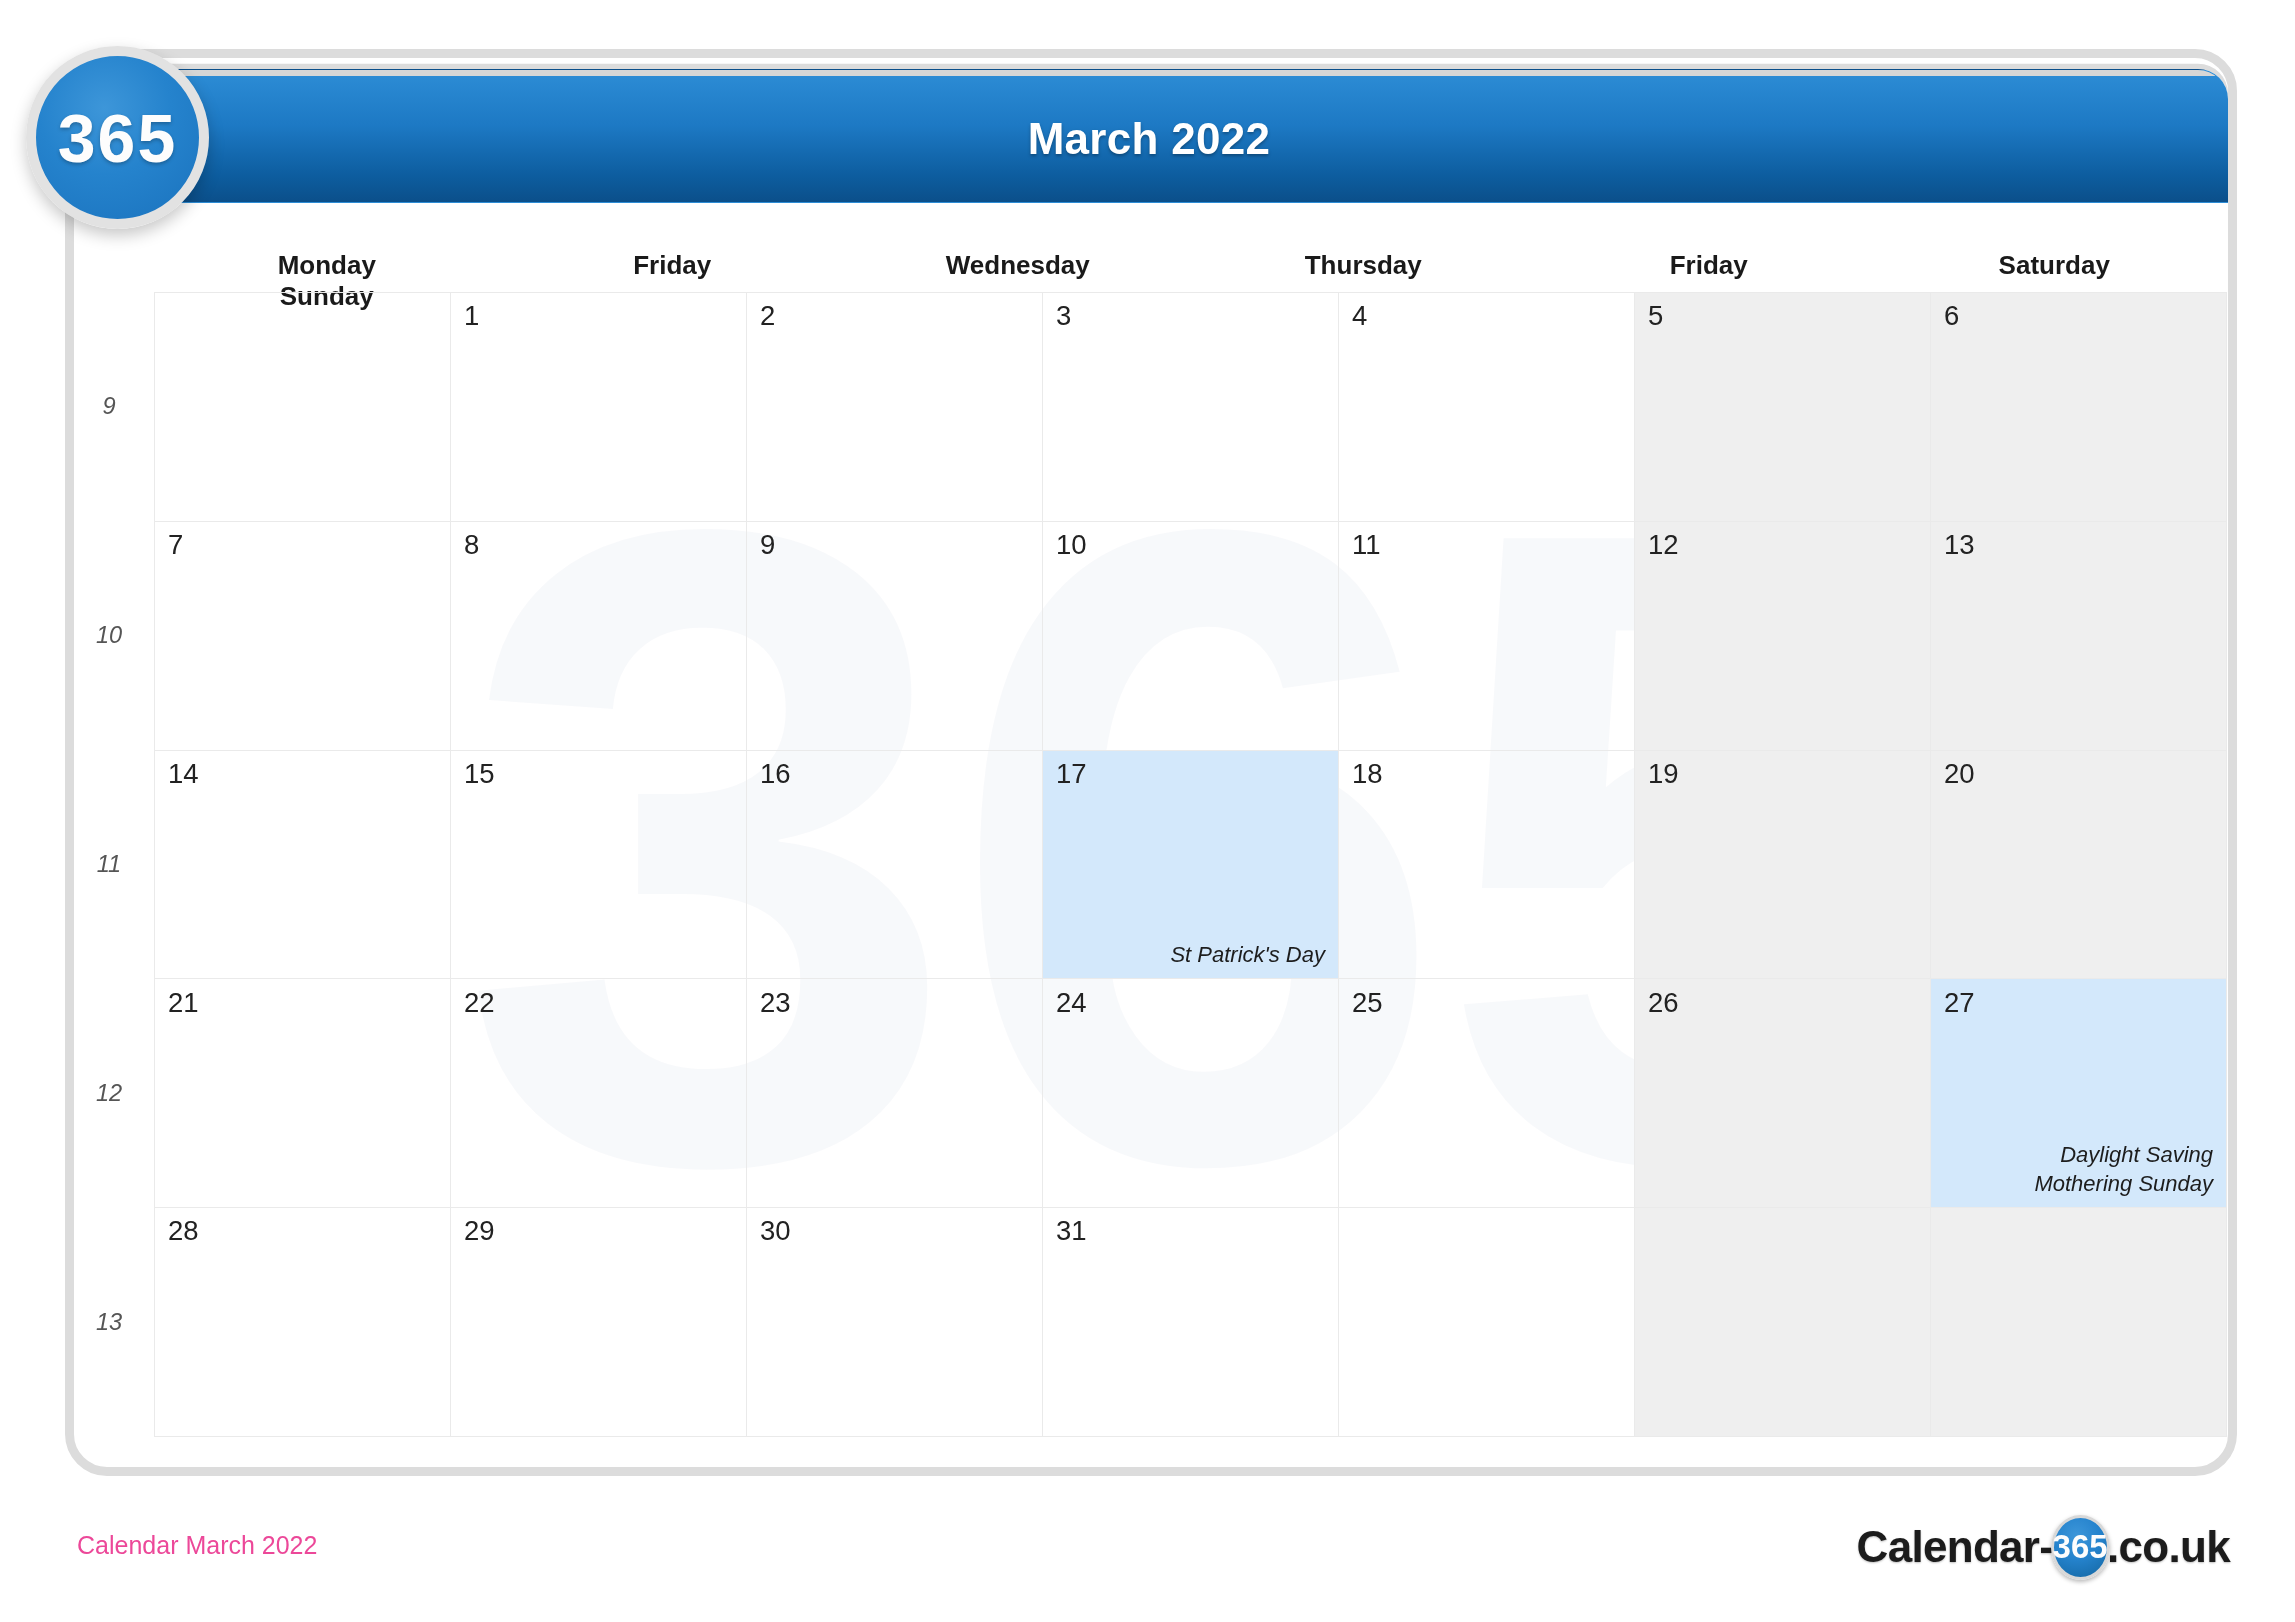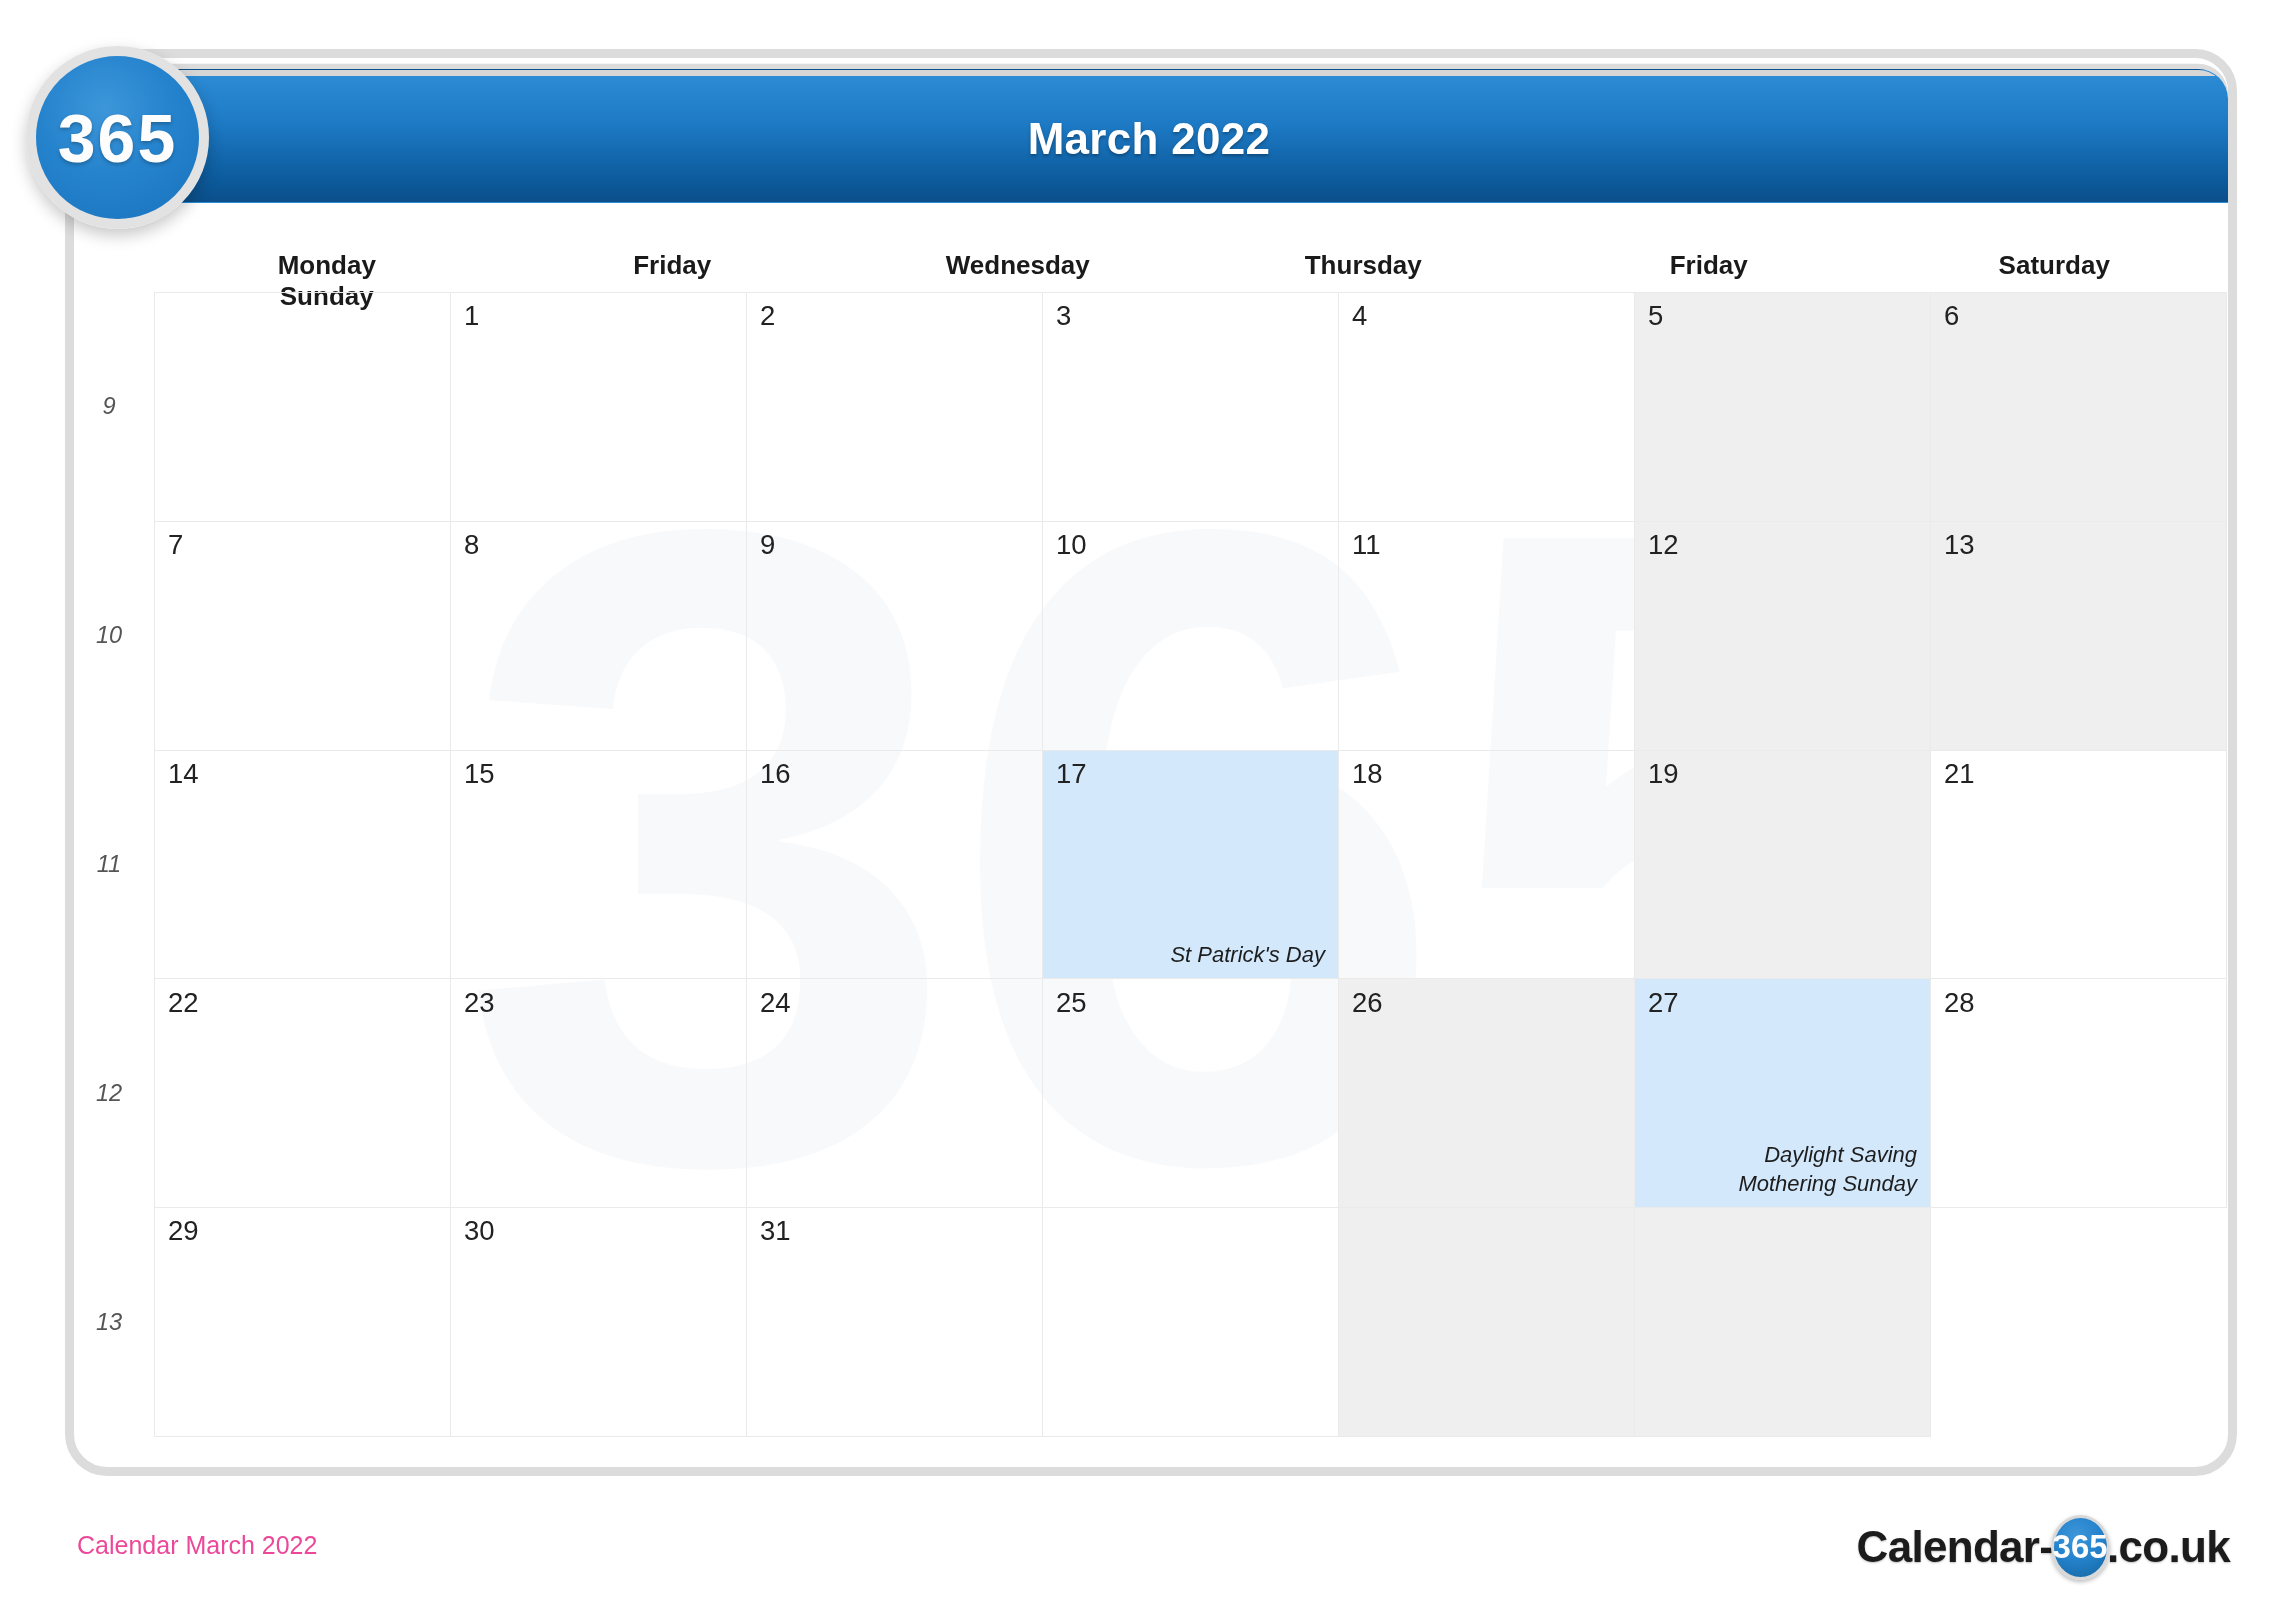--- a/index.html
+++ b/index.html
@@ -334,20 +334,23 @@
         <div class="day-events">
           <div>St Patrick's Day</div>
         </div>
       </div>
       <div class="day-cell">
         <div class="day-number">18</div>
       </div>
       <div class="day-cell weekend">
         <div class="day-number">19</div>
       </div>
+      <div class="day-cell weekend">
+        <div class="day-number">20</div>
+      </div>
       <div class="day-cell">
         <div class="day-number">21</div>
       </div>
       <div class="day-cell">
         <div class="day-number">22</div>
       </div>
       <div class="day-cell">
         <div class="day-number">23</div>
       </div>
       <div class="day-cell">

